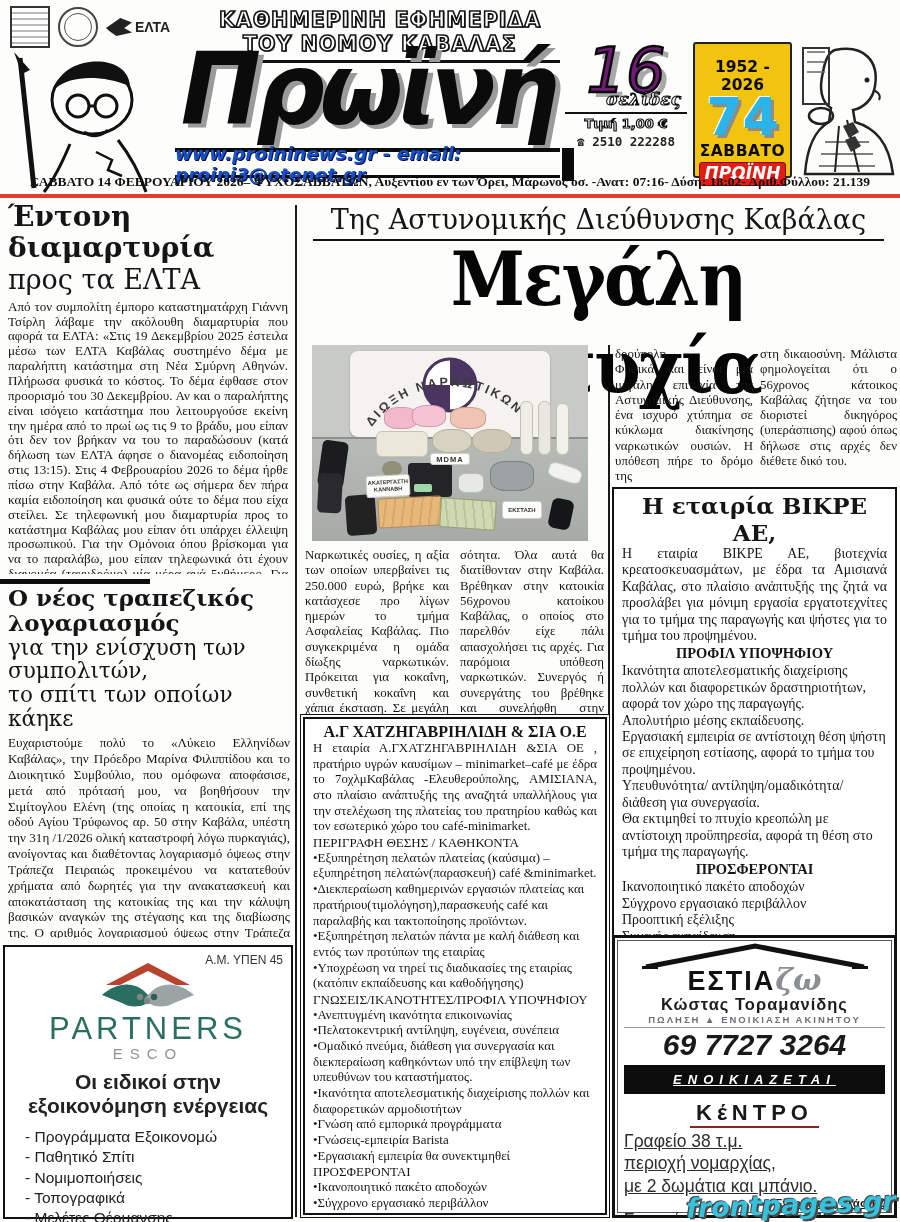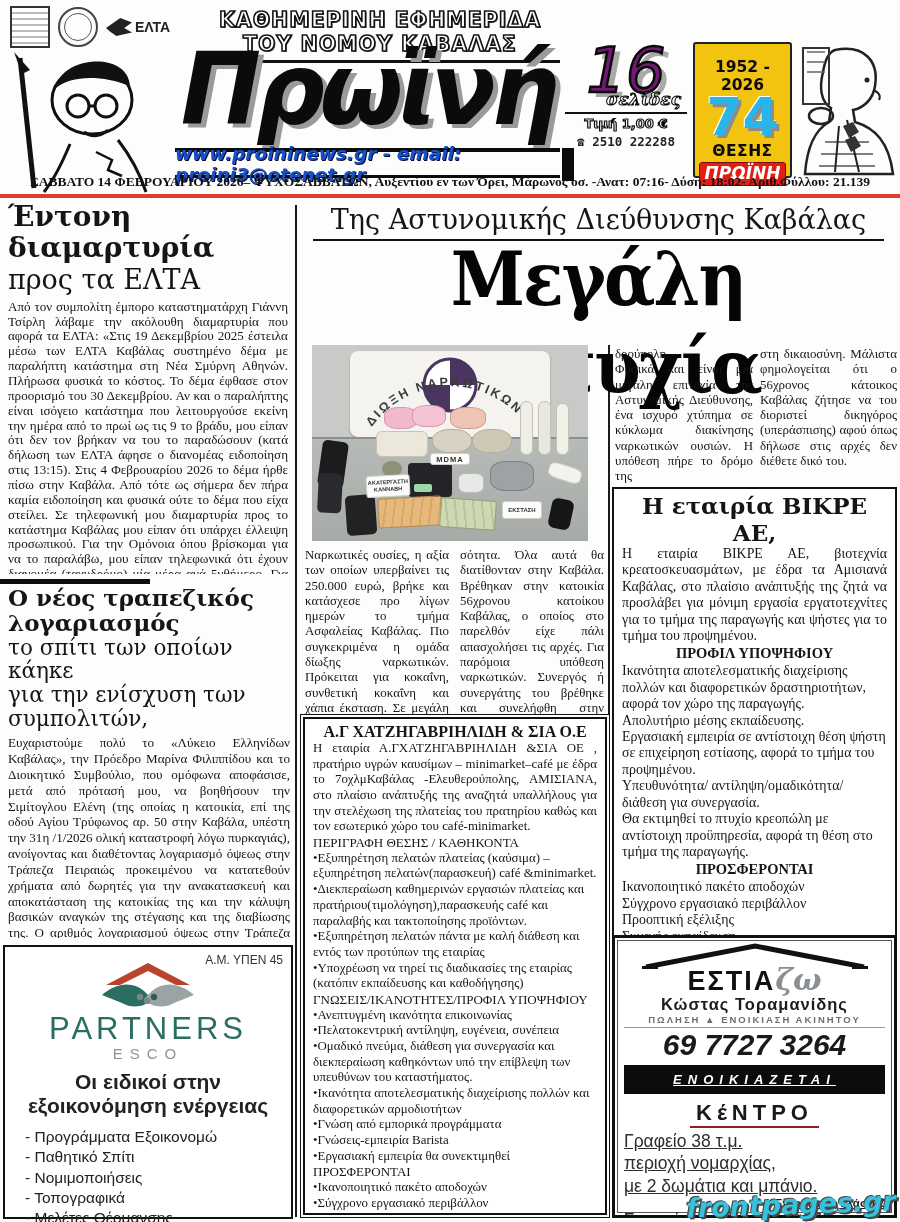--- a/index.html
+++ b/index.html
@@ -219,21 +219,21 @@
     <div class="pagesbox">
       <div class="pages-num">16</div>
       <div class="pages-word">σελίδες</div>
       <div class="price">Τιμή 1,00 €</div>
       <div class="phone">☎ 2510 222288</div>
     </div>
 
     <div class="annivbox">
       <div class="anniv-range">1952 - 2026</div>
       <div class="anniv-num">74</div>
-      <div class="anniv-word">ΘΕΣΗΣ</div>
+      <div class="anniv-word">ΣΑΒΒΑΤΟ</div>
       <div class="anniv-brand">ΠΡΩΪΝΗ</div>
     </div>
 
     <div class="caric right">
       <svg width="105" height="135" viewBox="0 0 105 135">
         <path d="M40 8 C70 2 84 20 80 44 C78 58 68 66 58 68 L60 80 C80 86 94 100 98 132 L10 132 C12 104 20 88 34 80 L36 66 C26 60 24 46 28 30 C30 18 34 10 40 8 Z" fill="none" stroke="#222" stroke-width="2.5"></path>
         <path d="M30 100 l44 0 M26 112 l52 0 M24 124 l56 0" stroke="#555" stroke-width="1.5"></path>
         <path d="M52 78 L64 130 M44 84 L40 130" stroke="#222" stroke-width="2"></path>
         <path d="M48 84 l10 -4 l6 10 l-10 6 Z M50 98 l10 -4 l6 10 l-10 6 Z" fill="#333"></path>
         <circle cx="72" cy="38" r="2.5" fill="#222"></circle>
@@ -254,22 +254,22 @@
   <div class="elta-article">
     <div class="elta-t1">Έντονη διαμαρτυρία</div>
     <div class="elta-t2">προς τα ΕΛΤΑ</div>
     <div class="bodytext">Από τον συμπολίτη έμπορο καταστηματάρχη Γιάννη Τσίρλη λάβαμε την ακόλουθη διαμαρτυρία που αφορά τα ΕΛΤΑ: «Στις 19 Δεκεμβρίου 2025 έστειλα μέσω των ΕΛΤΑ Καβάλας συστημένο δέμα με παραλήπτη κατάστημα στη Νέα Σμύρνη Αθηνών. Πλήρωσα φυσικά το κόστος. Το δέμα έφθασε στον προορισμό του 30 Δεκεμβρίου. Αν και ο παραλήπτης είναι ισόγειο κατάστημα που λειτουργούσε εκείνη την ημέρα από το πρωί ως τις 9 το βράδυ, μου είπαν ότι δεν τον βρήκαν να του το παραδώσουν (κατά δήλωση των ΕΛΤΑ άφησε ο διανομέας ειδοποίηση στις 13:15). Στις 4 Φεβρουαρίου 2026 το δέμα ήρθε πίσω στην Καβάλα. Από τότε ως σήμερα δεν πήρα καμία ειδοποίηση και φυσικά ούτε το δέμα που είχα στείλει. Σε τηλεφωνική μου διαμαρτυρία προς το κατάστημα Καβάλας μου είπαν ότι υπάρχει έλλειψη προσωπικού. Για την Ομόνοια όπου βρίσκομαι για να το παραλάβω, μου είπαν τηλεφωνικά ότι έχουν διανομέα (ταχυδρόμο) μία μέρα ανά 5νθήμερο. Για όλα αυτά διαμαρτύρομαι έντονα και προς κάθε αρμόδιο. Είναι τουλάχιστον απαράδεκτη αυτή η αντιμετώπιση και δεν τιμά ούτε τους υπαλλήλους και την διευθύντρια του τμήματος. Σημειωτέο ότι κατά την παραλαβή του δέματος δε με ενημέρωσε κάποιος ότι λόγω έλλειψης προσωπικού θα υπάρχει αυτή η αντιμετώπιση και η παράλογη καθυστέρηση».</div>
   </div>
 
   <div class="halfbar" style="top:579px;"></div>
 
   <div class="bank-article">
     <div class="bank-t1">Ο νέος τραπεζικός λογαριασμός</div>
+    <div class="bank-t2">για την ενίσχυση των συμπολιτών,</div>
     <div class="bank-t2">το σπίτι των οποίων κάηκε</div>
-    <div class="bank-t2">για την ενίσχυση των συμπολιτών,</div>
     <div class="bodytext">Ευχαριστούμε πολύ το «Λύκειο Ελληνίδων Καβάλας», την Πρόεδρο Μαρίνα Φιλιππίδου και το Διοικητικό Συμβούλιο, που ομόφωνα αποφάσισε, μετά από  πρότασή μου, να βοηθήσουν την  Σιμίτογλου Ελένη (της οποίας η κατοικία, επί της οδού  Αγίου Τρύφωνος αρ. 50 στην Καβάλα, υπέστη την 31η /1/2026  ολική καταστροφή λόγω πυρκαγιάς), ανοίγοντας και διαθέτοντας λογαριασμό όψεως στην Τράπεζα Πειραιώς προκειμένου να κατατεθούν χρήματα από  δωρητές για την ανακατασκευή και αποκατάσταση  της κατοικίας της και την κάλυψη βασικών αναγκών της στέγασης και της  διαβίωσης της. Ο αριθμός λογαριασμού όψεως  στην Τράπεζα Πειραιώς είναι   6201171035471 και είναι στο όνομα "ΛΥΚΕΙΟ ΕΛΛΗΝΙΔΩΝ ΚΑΒΑΛΑΣ" IBAN GR 440171201000 6201171035471 .  Ο λογαριασμός θα είναι ανοικτός  για καταθέσεις χρημάτων από τρίτους -δωρητές  για ένα (1) μήνα από 13-2-2026 μέχρι 13-3-2026 και οι καταθέσαντες πρέπει να δηλώνουν  στην αιτιολογία: «Οικονομική ενίσχυση για την Σιμίτογλου Ελένη».Τα χρήματα  του λογαριασμού αυτού  θα διατεθούν αποκλειστικά και μόνο για τον ανωτέρω δηλωθέντα σκοπό και θα τηρηθεί πλήρης και διαφανής οικονομικός απολογισμός.</div>
   </div>
 
   <div class="partners">
     <div class="reg">Α.Μ. ΥΠΕΝ 45</div>
     <div class="p-logo">
       <svg width="120" height="52" viewBox="0 0 120 52" style="margin:0 auto;">
         <path d="M18 24 L60 2 L102 24 L88 24 L60 10 L32 24 Z" fill="#b8432f"></path>
         <path d="M14 34 C28 22 44 20 56 30 L64 38 C58 46 44 48 34 42 Z" fill="#2a6e62"></path>
         <path d="M106 34 C92 22 76 20 64 30 L56 38 C62 46 76 48 86 42 Z" fill="#9aa4a4"></path>

